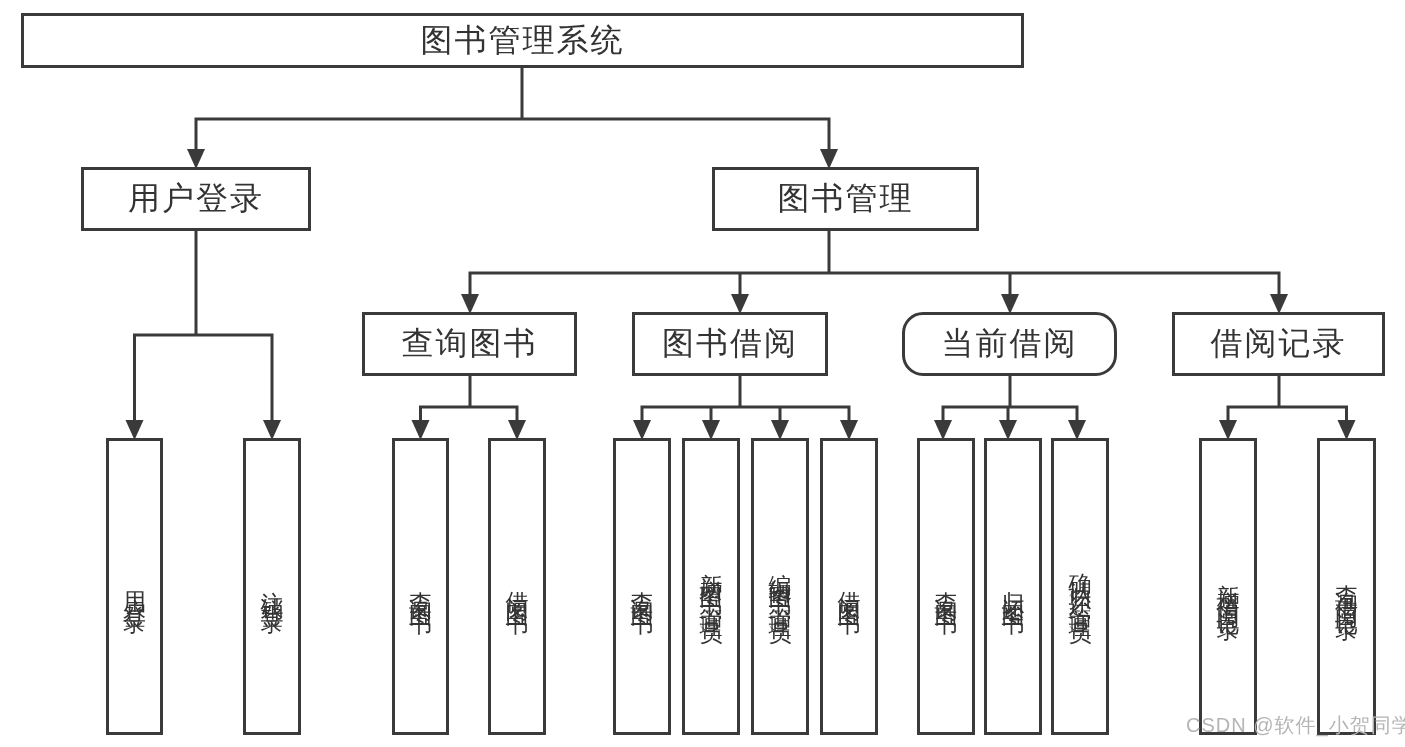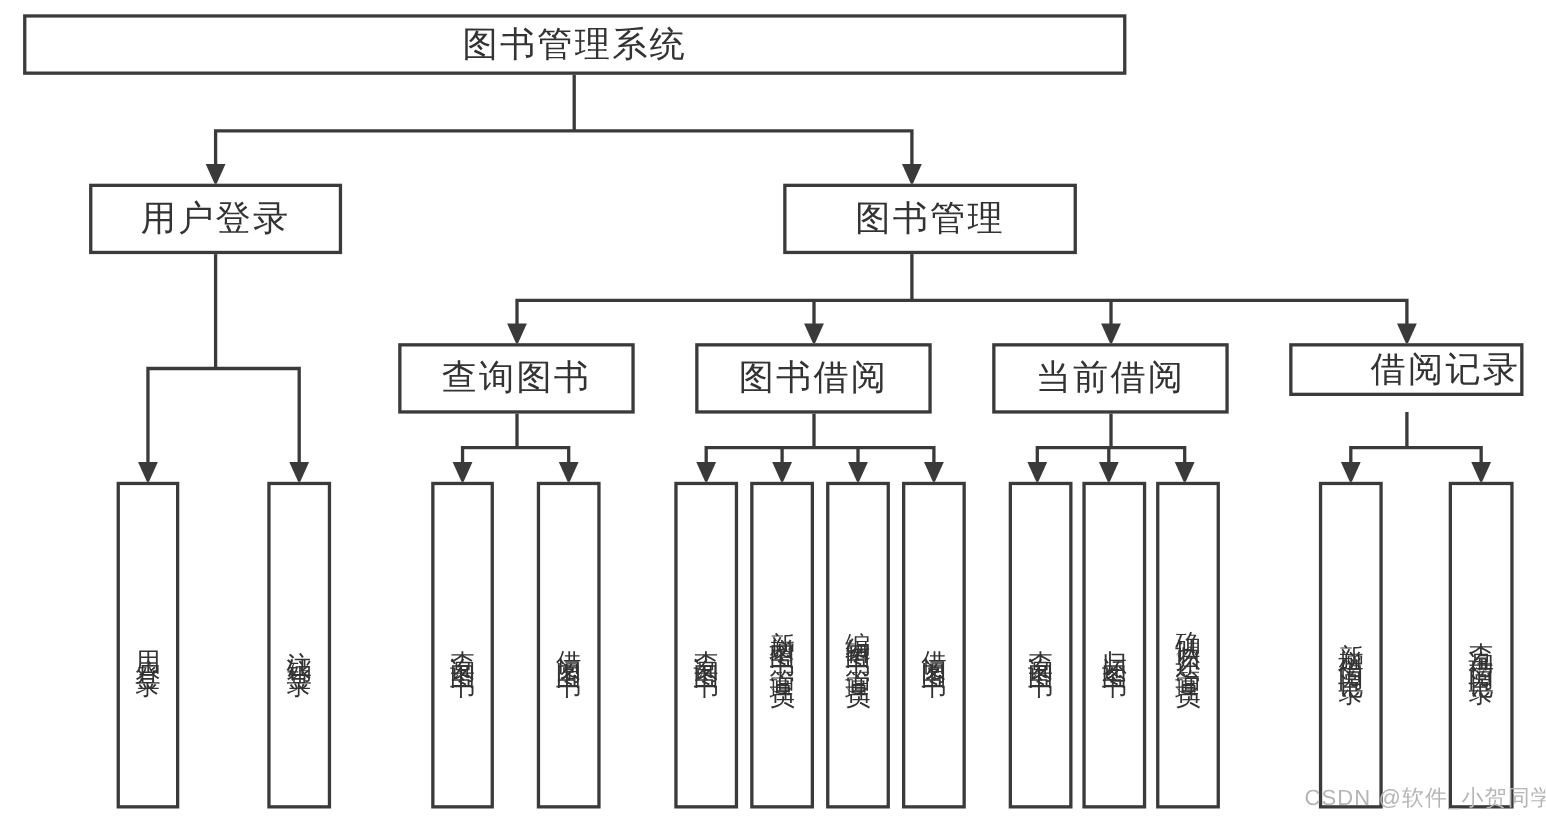--- a/index.html
+++ b/index.html
@@ -118,27 +118,27 @@
   <div class="node" style="left:81px; top:167px; width:230px; height:64px;">
     <span class="hlabel">用户登录</span>
   </div>
   <div class="node" style="left:712px; top:167px; width:267px; height:64px;">
     <span class="hlabel">图书管理</span>
   </div>
 
   <div class="node" style="left:362px; top:312px; width:215px; height:64px;">
     <span class="hlabel">查询图书</span>
   </div>
-  <div class="node" style="left:632px; top:312px; width:215px; height:64px;">
+  <div class="node" style="left:632px; top:312px; width:196px; height:64px;">
     <span class="hlabel">图书借阅</span>
   </div>
-  <div class="node" style="left:902px; top:312px; width:215px; height:64px;">
+  <div class="node" style="left:902px; top:312px; width:215px; height:64px;border-radius:21px;">
     <span class="hlabel">当前借阅</span>
   </div>
-  <div class="node" style="left:1172px; top:312px; width:213px; height:48px;justify-content:flex-end;">
+  <div class="node" style="left:1172px; top:312px; width:213px; height:64px;">
     <span class="hlabel">借阅记录</span>
   </div>
 
   <div class="node leaf" style="left:106px; width:57px;">
     <span class="vlabel">用户登录</span>
   </div>
   <div class="node leaf" style="left:243px; width:58px;">
     <span class="vlabel">注销登录</span>
   </div>
 

